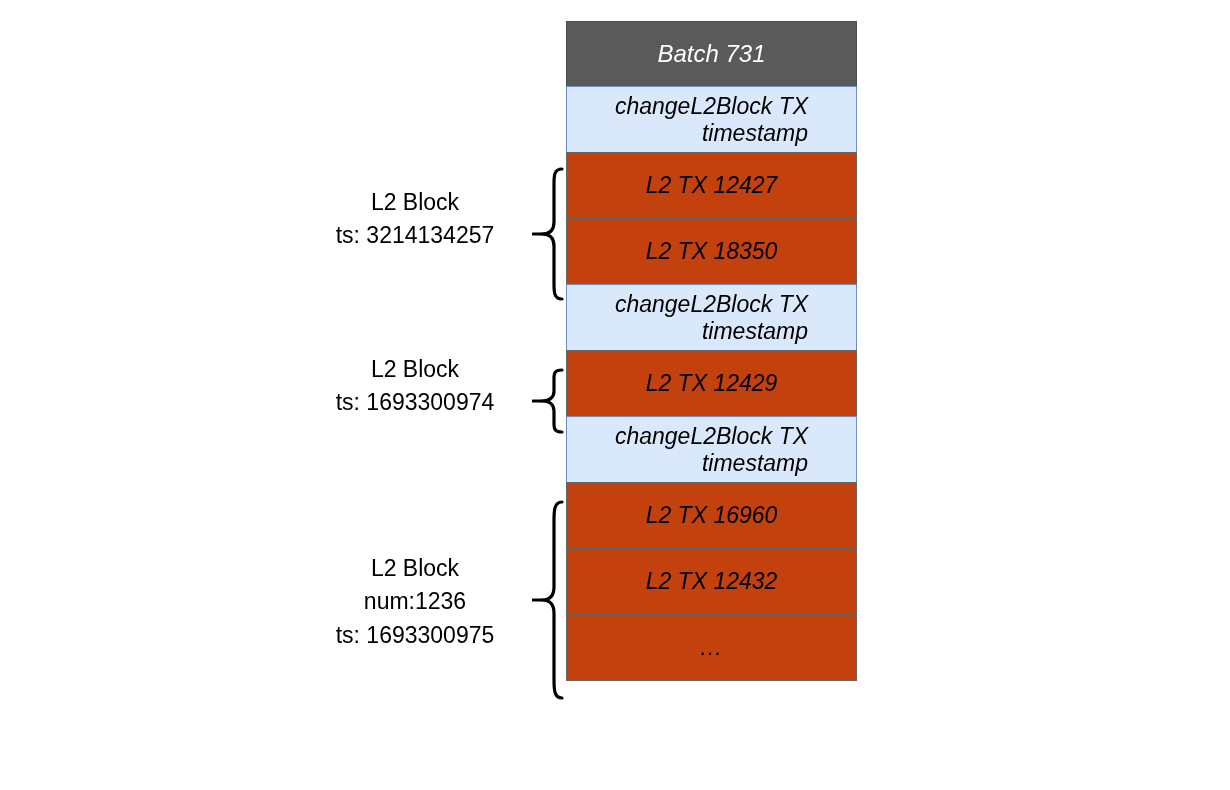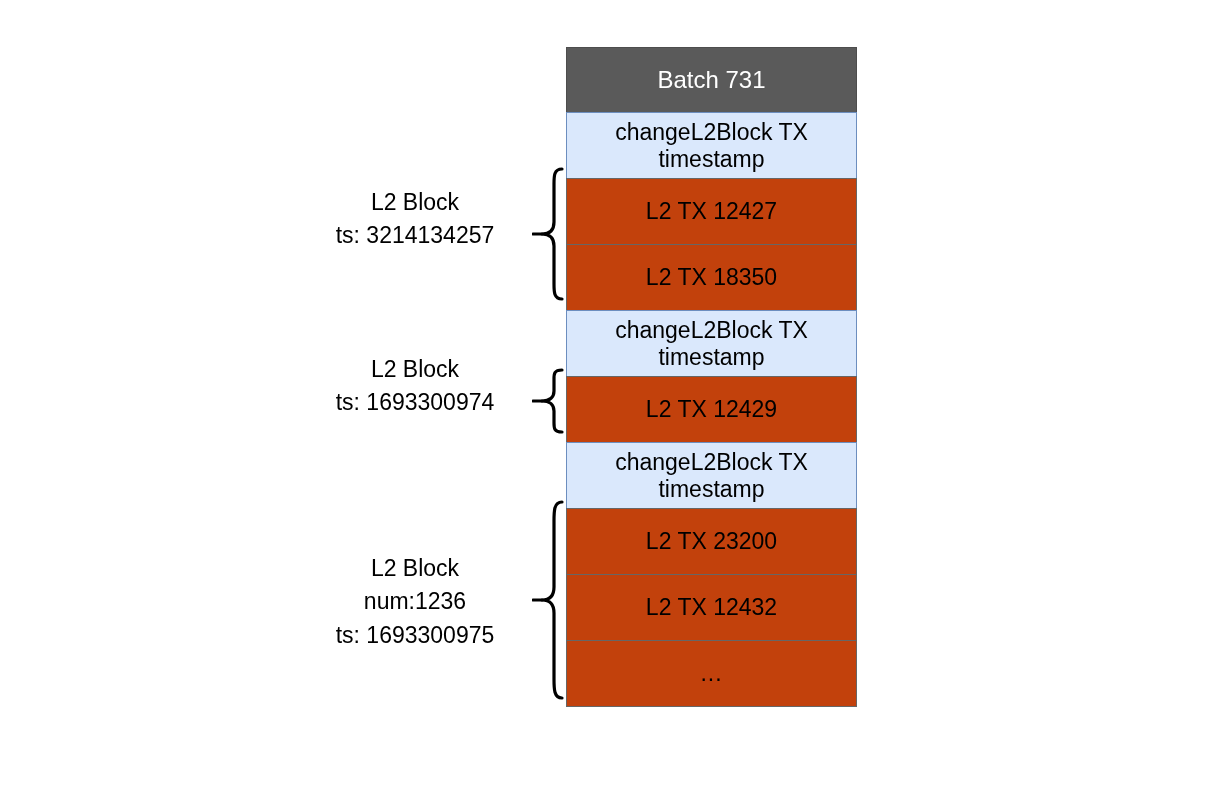--- a/index.html
+++ b/index.html
@@ -14,22 +14,23 @@
     position: relative;
     width: 1230px;
     height: 790px;
     background: #ffffff;
   }
 
   
   #batch-table {
     position: absolute;
     left: 566px;
-    top: 47px;
+    top: 21px;
     width: 235px;
+    font-style: italic;
   }
   .row {
     width: 291px;
     display: flex;
     align-items: center;
     justify-content: center;
     text-align: center;
     color: #000000;
     line-height: 1.17;
   }
@@ -48,21 +49,21 @@
     margin-top: -1px;
   }
   .row-tx {
     height: 67px;
     background: #c2410c;
     border: 1px solid #666666;
     font-size: 23px;
     margin-top: -1px;
   }
   .row-tx.ellipsis { font-size: 23px; letter-spacing: 1px; }
-  .row-label { display: block; padding: 0 6px; }
+  .row-label { display: block; padding: 0 6px; text-align: right; }
 
   
   .brace-group { position: absolute; }
   .brace-text {
     position: absolute;
     right: 36px;
     width: 230px;
     text-align: center;
     font-size: 23px;
     color: #000000;
@@ -109,21 +110,21 @@
     </div>
 
     <div class="row row-block">
       <span class="row-label">
         <span style="display: block;">changeL2Block TX</span>
         <span style="display: block;">timestamp</span>
       </span>
     </div>
 
     <div class="row row-tx">
-      <span class="row-label">L2 TX 23200</span>
+      <span class="row-label">L2 TX 16960</span>
     </div>
 
 
     <div class="row row-tx">
       <span class="row-label">L2 TX 12432</span>
     </div>
 
     <div class="row row-tx ellipsis">
       <span class="row-label">...</span>
     </div>

